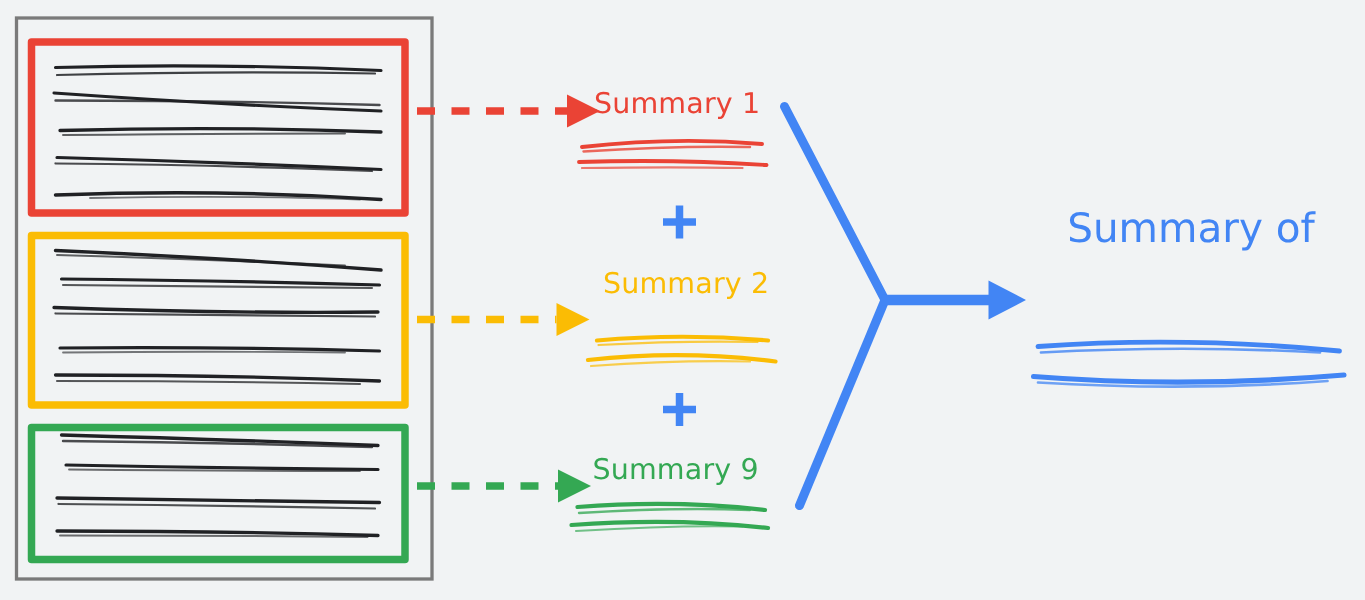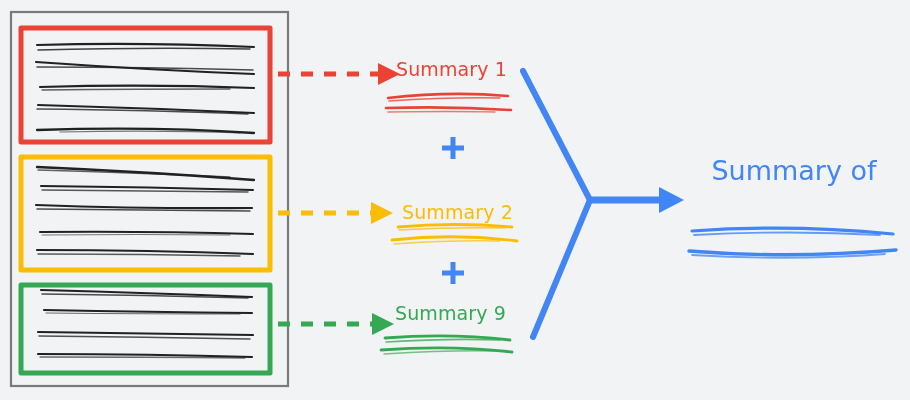--- a/index.html
+++ b/index.html
@@ -35,21 +35,20 @@
   }
   .sum-label {
     font-size: 19px;
     letter-spacing: 0.1px;
   }
   .final-label {
     font-size: 27px;
     line-height: 34px;
     text-align: center;
     font-weight: 400;
-    margin-top: 18px;
   }
 </style>
 </head>
 <body>
 
 <div id="stage">
 
   <svg viewBox="0 0 910 400" xmlns="http://www.w3.org/2000/svg">
 
     <rect x="11" y="12" width="277" height="374" fill="#F1F3F4" stroke="#7A7A7A" stroke-width="2.2"></rect>
@@ -151,21 +150,21 @@
       <path d="M692 231 Q790 224 893 234" stroke-width="3.2"></path>
       <path d="M694 235 Q790 230 880 235" stroke-width="1.8" opacity=".8"></path>
       <path d="M689 251 Q790 259 896 250" stroke-width="3.4"></path>
       <path d="M692 255 Q790 261 885 254" stroke-width="1.8" opacity=".75"></path>
     </g>
 
   </svg>
 
   <div class="lbl sum-label" style="left:396px; top:58px; color:#EA4335;">Summary 1</div>
 
-  <div class="lbl sum-label" style="left:402px; top:201px; color:#FBBC04;">Summary 2</div>
+  <div class="lbl sum-label" style="left:402px; top:178px; color:#FBBC04;">Summary 2</div>
 
   <div class="lbl sum-label" style="left:395px; top:302px; color:#34A853;">Summary 9</div>
 
   <div style="position:absolute; left:694px; top:136px; width:200px; color:#4285F4;" class="lbl final-label">
     <div>Summary of</div>
   </div>
 
 </div>
 
 </body></html>

